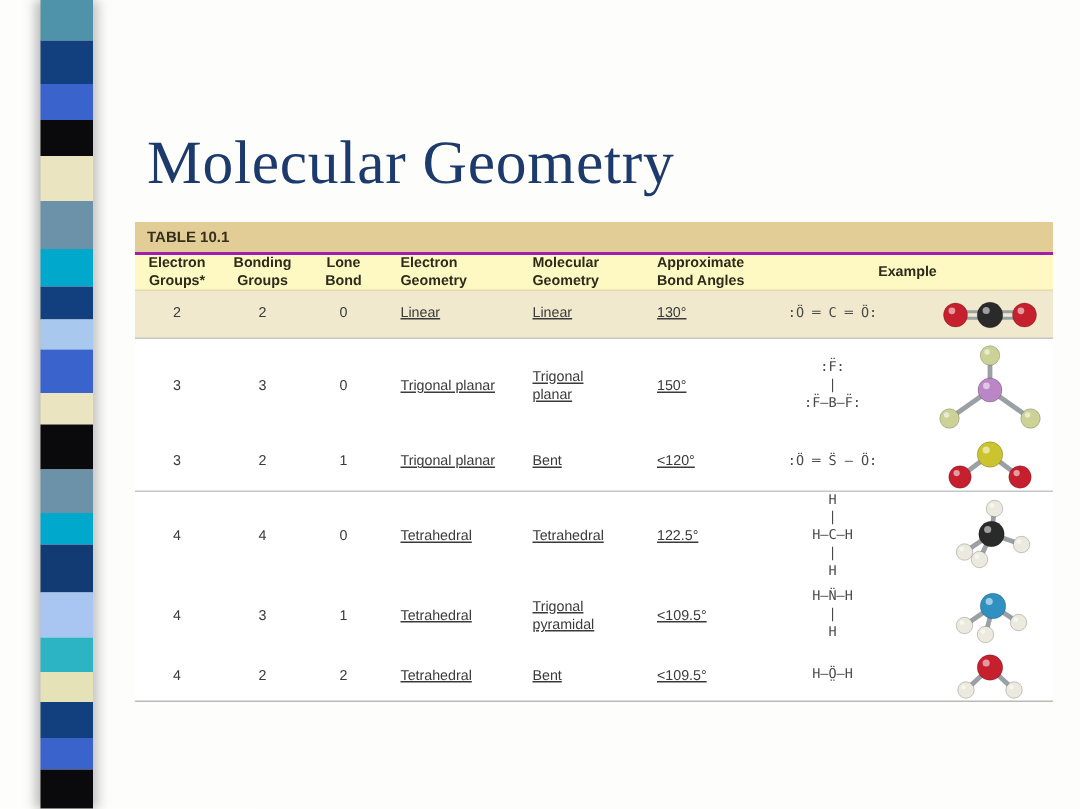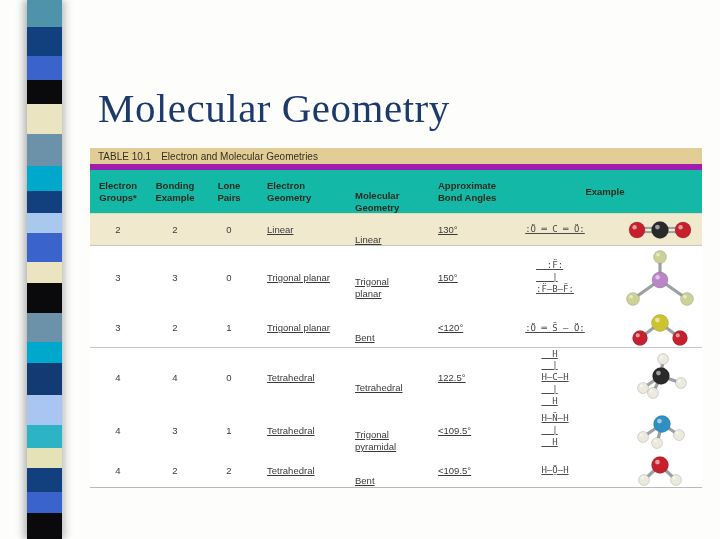--- a/index.html
+++ b/index.html
@@ -20,50 +20,50 @@
     font-family:"Liberation Serif","DejaVu Serif",serif;
     font-size:41px;font-weight:400;color:#1d3a6d;letter-spacing:.5px;
     white-space:nowrap;
   }
   
   .geo-table{
     position:absolute;left:90px;top:148px;width:612px;
     font-size:9.5px;color:#3a3a3a;background:#ffffff;
   }
   .tbar{
-    height:22px;background:#e2cd96;border-bottom:6px solid #a21caf;
+    height:22px;background:#e2cd96;border-bottom:2px solid #a21caf;
     display:flex;align-items:center;gap:10px;padding:0 0 0 8px;box-sizing:border-box;
-    font-weight:normal;font-size:10px;color:#35301d;
+    font-weight:bold;font-size:10px;color:#35301d;
   }
   .grid{
     display:grid;
     grid-template-columns:56px 58px 50px 90px 82px 82px 110px 84px;
     align-items:center;box-sizing:border-box;
   }
   .thead{
-    background:#14b8a6;height:44px;border-bottom:1px solid #e3dab4;
+    background:#fef9c3;height:24px;border-bottom:1px solid #e3dab4;
     font-weight:bold;color:#2c2b1c;font-size:9.5px;line-height:1.25;
   }
   .trow{background:#ffffff;}
   .trow.shaded{background:#f0e9cd;}
   .r1{height:32px;} .r2{height:64px;} .r3{height:38px;}
   .r4{height:60px;} .r5{height:46px;} .r6{height:34px;}
   .group-end{border-bottom:1px solid #c6c6c6;}
   .table-bottom{border-bottom:1px solid #b9b9b9;}
   .cell{line-height:1.3;}
   .c-num{text-align:center;}
   .c-left{white-space:pre;text-decoration:underline;}
-  .pad4{padding-left:13px;} .pad5{padding-left:11px;margin-top:20px;} .pad6{padding-left:12px;}
+  .pad4{padding-left:13px;} .pad5{padding-left:11px;} .pad6{padding-left:12px;}
   .hdr-center{text-align:center;white-space:pre;}
   .hdr-left{white-space:pre;}
   .hdr-example{grid-column:7 / 9;text-align:center;}
   .lewis{
     font-family:"DejaVu Sans Mono","Liberation Mono",monospace;
     font-size:9px;line-height:1.3;white-space:pre;color:#4a4a4a;
-    display:flex;justify-content:center;padding-right:16px;text-decoration:underline;
+    display:flex;justify-content:center;padding-right:16px;
   }
   .model{display:flex;justify-content:center;align-items:center;}
 </style>
 </head>
 <body>
 
 <div class="ribbon">
     <div class="ribbon-seg" style="flex-grow: 27; background: rgb(78, 147, 169);"></div>
     <div class="ribbon-seg" style="flex-grow: 29; background: rgb(18, 63, 126);"></div>
     <div class="ribbon-seg" style="flex-grow: 24; background: rgb(58, 99, 204);"></div>
@@ -86,30 +86,29 @@
     <div class="ribbon-seg" style="flex-grow: 21; background: rgb(58, 99, 204);"></div>
     <div class="ribbon-seg" style="flex-grow: 26; background: rgb(10, 10, 12);"></div>
   </div>
 
 <h1 class="slide-title">Molecular Geometry</h1>
 
 <div class="geo-table">
 
   <div class="tbar">
     <span>TABLE 10.1</span>
-    <span>Electron and Molecular Geometries</span>
   </div>
 
   <div class="grid thead">
     <div class="cell hdr-center">Electron
 Groups*</div>
     <div class="cell hdr-center">Bonding
-Example</div>
+Groups</div>
     <div class="cell hdr-center">Lone
-Pairs</div>
+Bond</div>
     <div class="cell hdr-left pad4">Electron
 Geometry</div>
     <div class="cell hdr-left pad5">Molecular
 Geometry</div>
     <div class="cell hdr-left pad6">Approximate
 Bond Angles</div>
     <div class="cell hdr-example">Example</div>
   </div>
 
   <div class="grid trow shaded r1 group-end">

